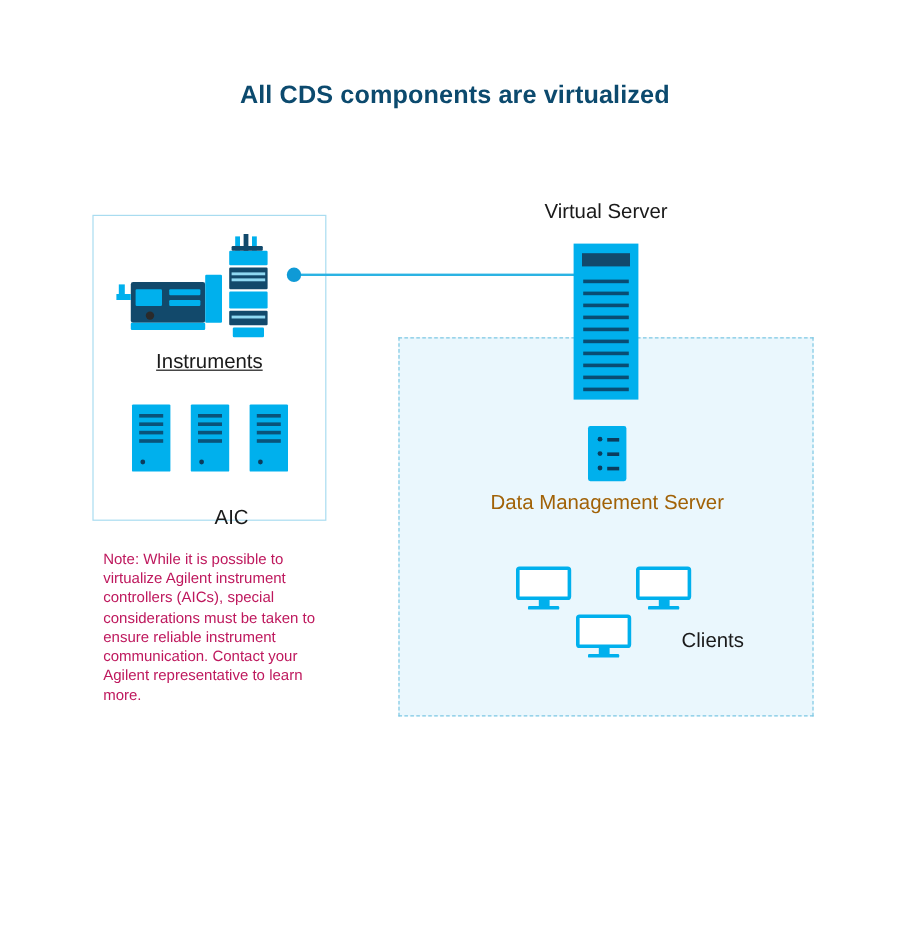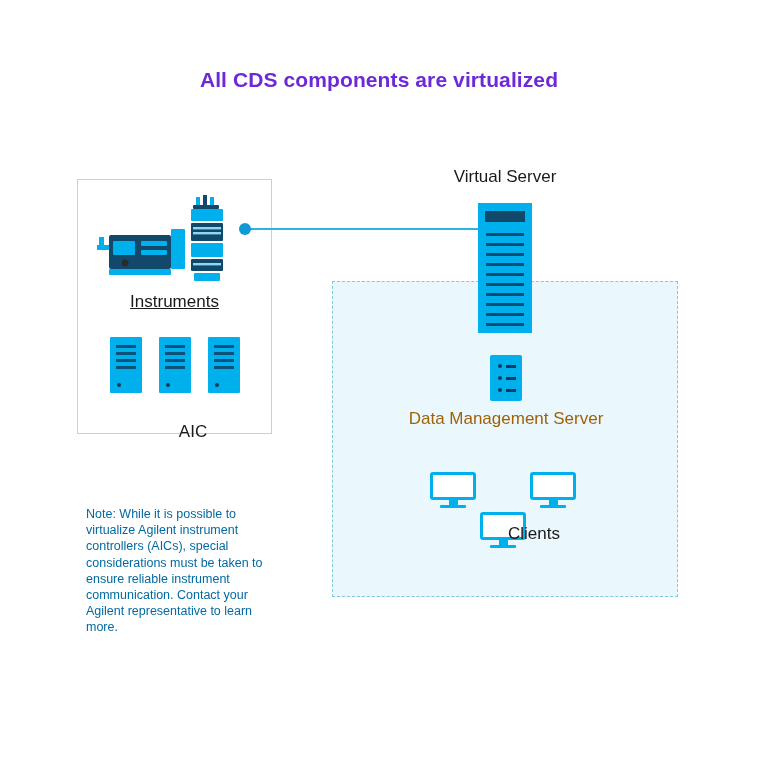--- a/index.html
+++ b/index.html
@@ -22,21 +22,21 @@
 
   
   .title {
     position: absolute;
     top: 68px;
     left: 0;
     width: 758px;
     text-align: center;
     font-size: 21px;
     font-weight: bold;
-    color: #6d28d9;
+    color: #0c4a6e;
     letter-spacing: 0.1px;
   }
 
   
   .left-panel {
     position: absolute;
     left: 77px;
     top: 179px;
     width: 195px;
     height: 255px;
@@ -64,22 +64,21 @@
   }
 
   
   .note {
     position: absolute;
     left: 86px;
     top: 458px;
     width: 190px;
     font-size: 12.5px;
     line-height: 16.2px;
-    color: #0369a1;
-    margin-top: 48px;
+    color: #be185d;
   }
 
   
   .connector-line {
     position: absolute;
     left: 244px;
     top: 228px;
     width: 247px;
     height: 2px;
     background: #2bb3e3;
@@ -200,21 +199,21 @@
     height: 3px;
     background: #00b0ed;
     margin: 0 auto;
     border-radius: 1px;
   }
   .mon-1 { left: 430px; top: 472px; width: 46px; }
   .mon-2 { left: 530px; top: 472px; width: 46px; }
   .mon-3 { left: 480px; top: 512px; width: 46px; }
   .clients-label {
     position: absolute;
-    left: 508px;
+    left: 568px;
     top: 524px;
     font-size: 17px;
     color: #1a1a1a;
   }
 
   
   .instr-wrap { position: absolute; left: 95px; top: 195px; width: 160px; height: 95px; }
 
   .aic-row { position: absolute; left: 100px; top: 337px; width: 150px; height: 56px; }
   .aic-box {

